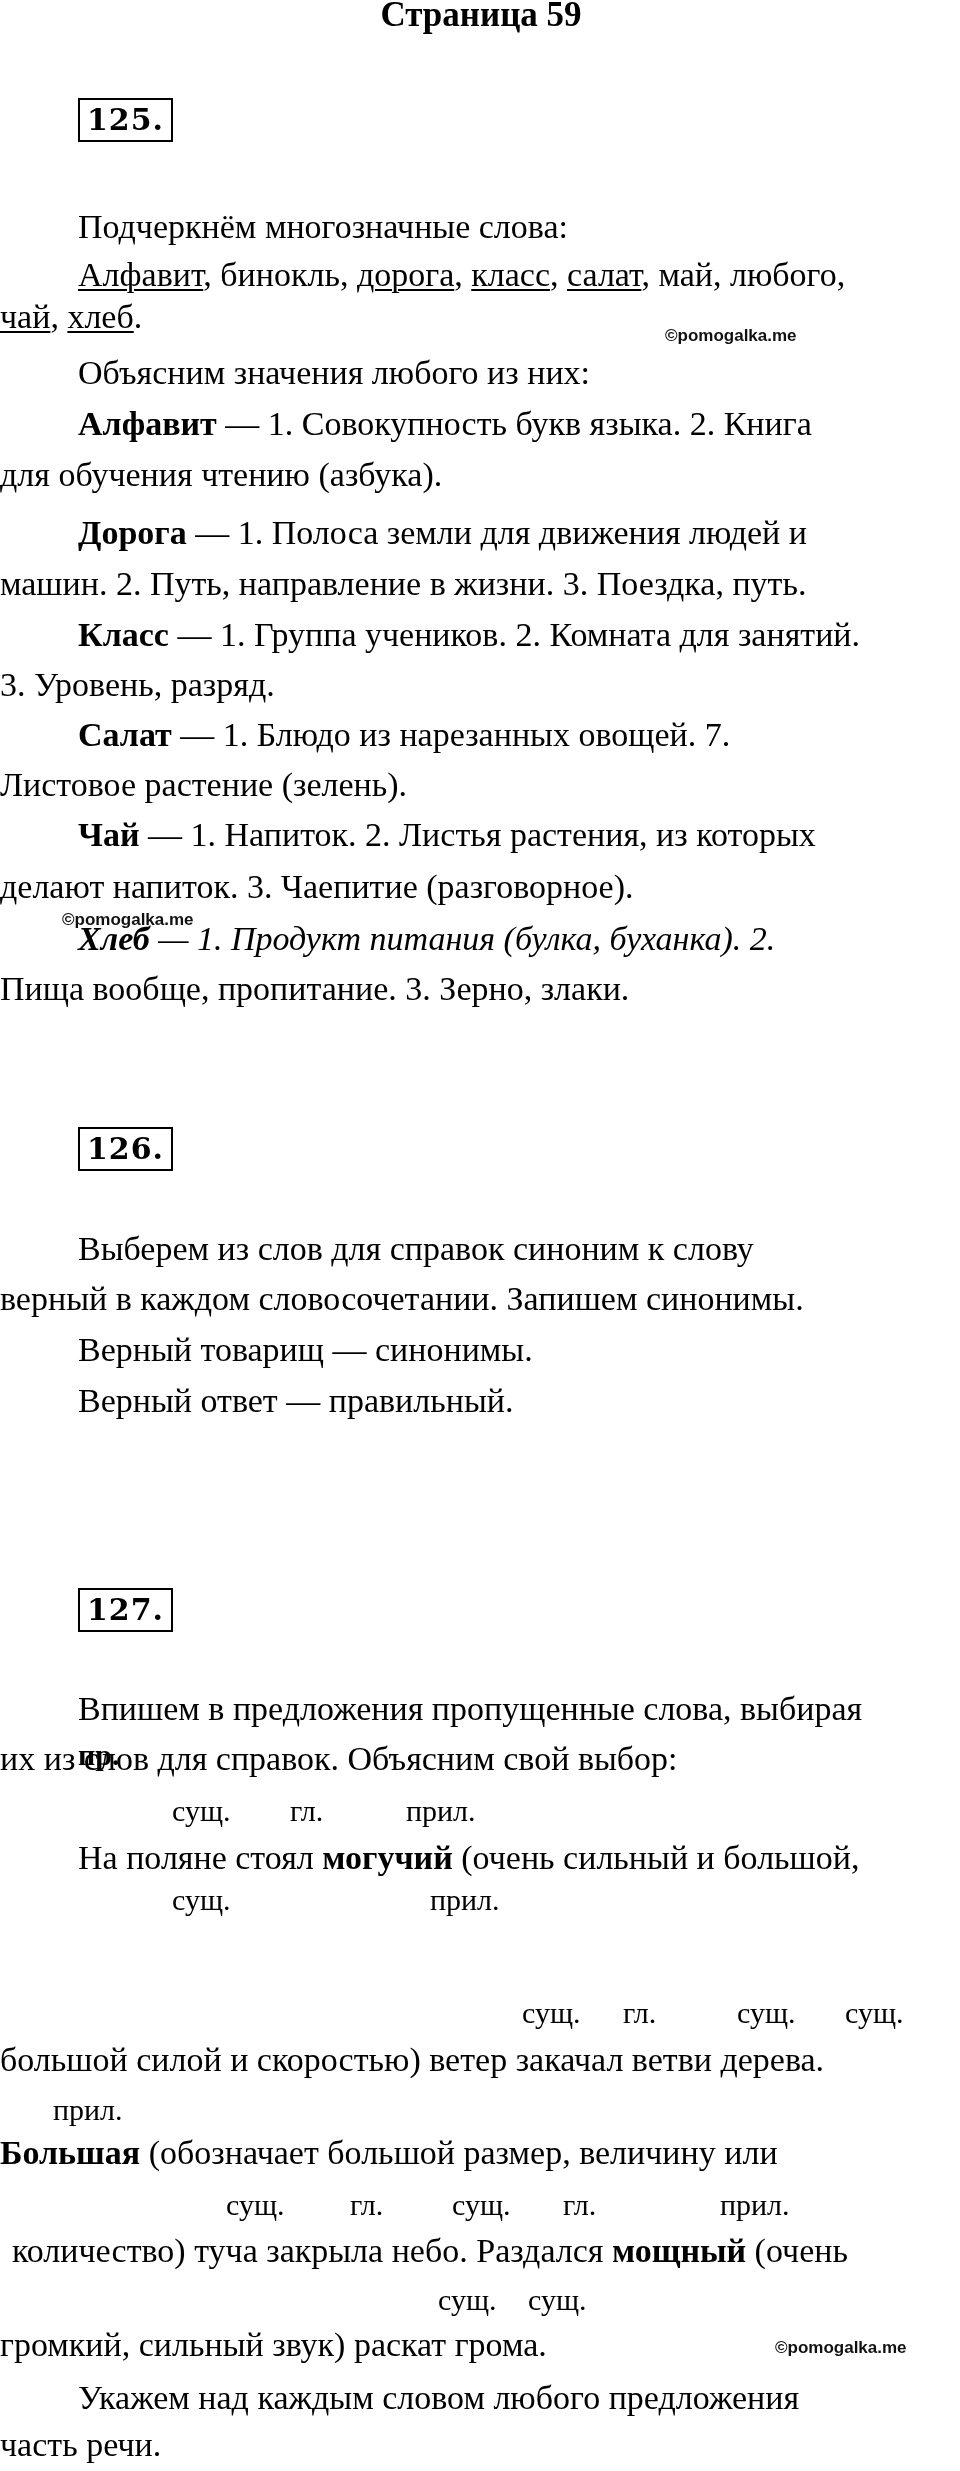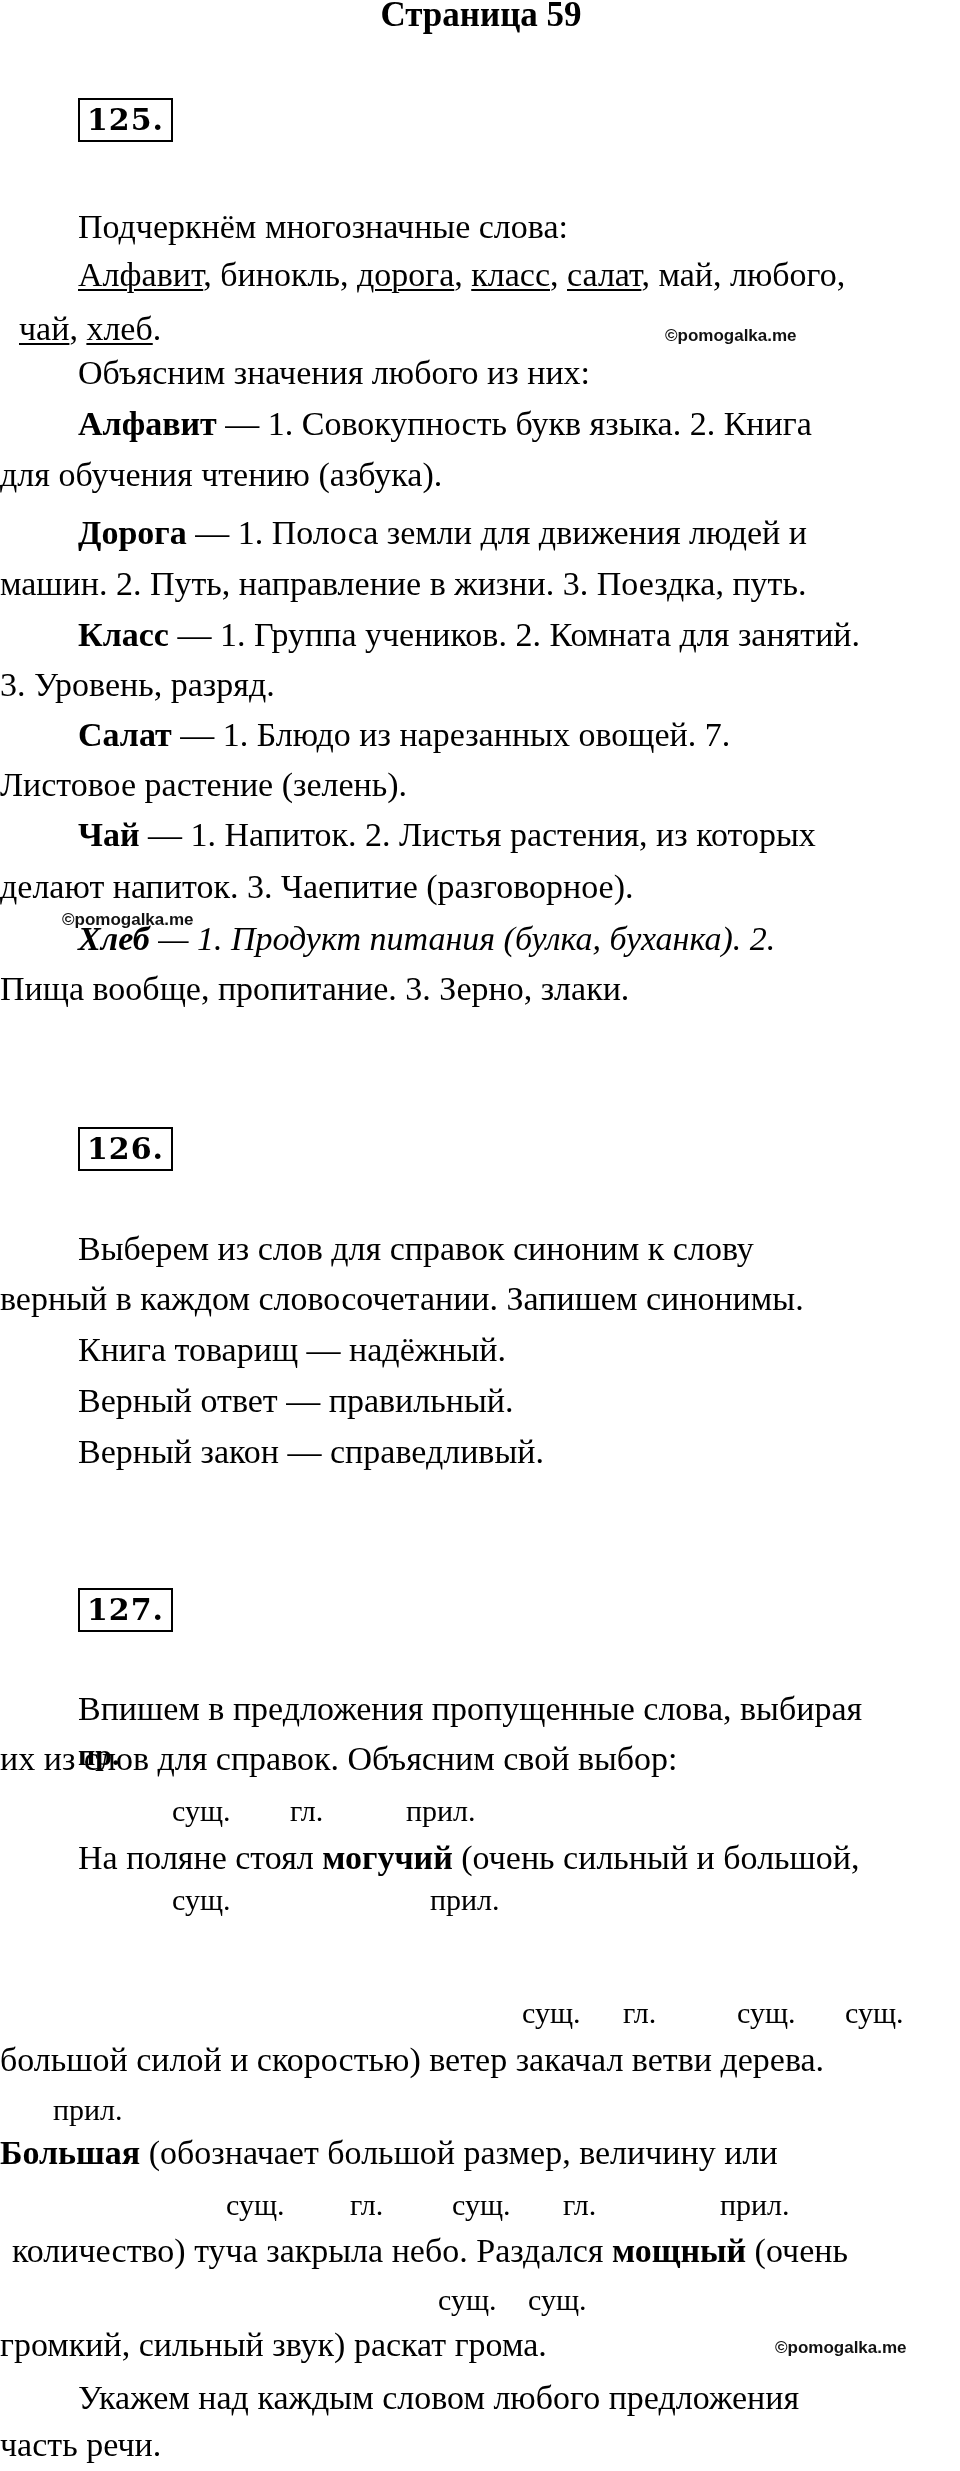--- a/index.html
+++ b/index.html
@@ -64,21 +64,21 @@
   <div class="title" style="top:-3px;">Страница 59</div>
 
   <div class="numbox" style="top:98px;">125.</div>
 
   <div class="ln" style="left:78px; top:210px;">Подчеркнём многозначные слова:</div>
 
   <div class="ln" style="left:78px; top:258px;">
     <span class="u">Алфавит</span><span>, бинокль, </span><span class="u">дорога</span><span>, </span><span class="u">класс</span><span>, </span><span class="u">салат</span><span>, май, любого,</span>
   </div>
 
-  <div class="ln" style="left:0px; top:312px;padding-left:19px;">
+  <div class="ln" style="left:0px; top:300px;">
     <span class="u">чай</span><span>, </span><span class="u">хлеб</span><span>.</span>
   </div>
 
   <div class="wm" style="left:665px; top:327px;">©pomogalka.me</div>
 
   <div class="ln" style="left:78px; top:356px;">Объясним значения любого из них:</div>
 
   <div class="ln" style="left:78px; top:407px;">
     <span class="b">Алфавит</span><span> — 1. Совокупность букв языка. 2. Книга</span>
   </div>
@@ -108,23 +108,22 @@
 
   <div class="ln" style="left:78px; top:922px;font-style:italic;">
     <span class="b">Хлеб</span><span> — 1. Продукт питания (булка, буханка). 2.</span>
   </div>
   <div class="ln" style="left:0px; top:972px;">Пища вообще, пропитание. 3. Зерно, злаки.</div>
 
   <div class="numbox" style="top:1127px;">126.</div>
 
   <div class="ln" style="left:78px; top:1232px;">Выберем из слов для справок синоним к слову</div>
   <div class="ln" style="left:0px; top:1282px;">верный в каждом словосочетании. Запишем синонимы.</div>
-  <div class="ln" style="left:78px; top:1333px;">Книга товарищ — надёжный.</div>
+  <div class="ln" style="left:78px; top:1333px;">Верный товарищ — синонимы.</div>
   <div class="ln" style="left:78px; top:1384px;">Верный ответ — правильный.</div>
-  <div class="ln" style="left:78px; top:1435px;">Верный закон — справедливый.</div>
 
   <div class="numbox" style="top:1588px;">127.</div>
 
   <div class="ln" style="left:78px; top:1692px;">Впишем в предложения пропущенные слова, выбирая</div>
   <div class="ln" style="left:0px; top:1742px;">их из слов для справок. Объясним свой выбор:</div>
 
   <div class="pos" style="left:78px; top:1740px;font-weight:bold;">пр.</div>
   <div class="pos" style="left:172px; top:1796px;">сущ.</div>
   <div class="pos" style="left:290px; top:1796px;">гл.</div>
   <div class="pos" style="left:406px; top:1796px;">прил.</div>

